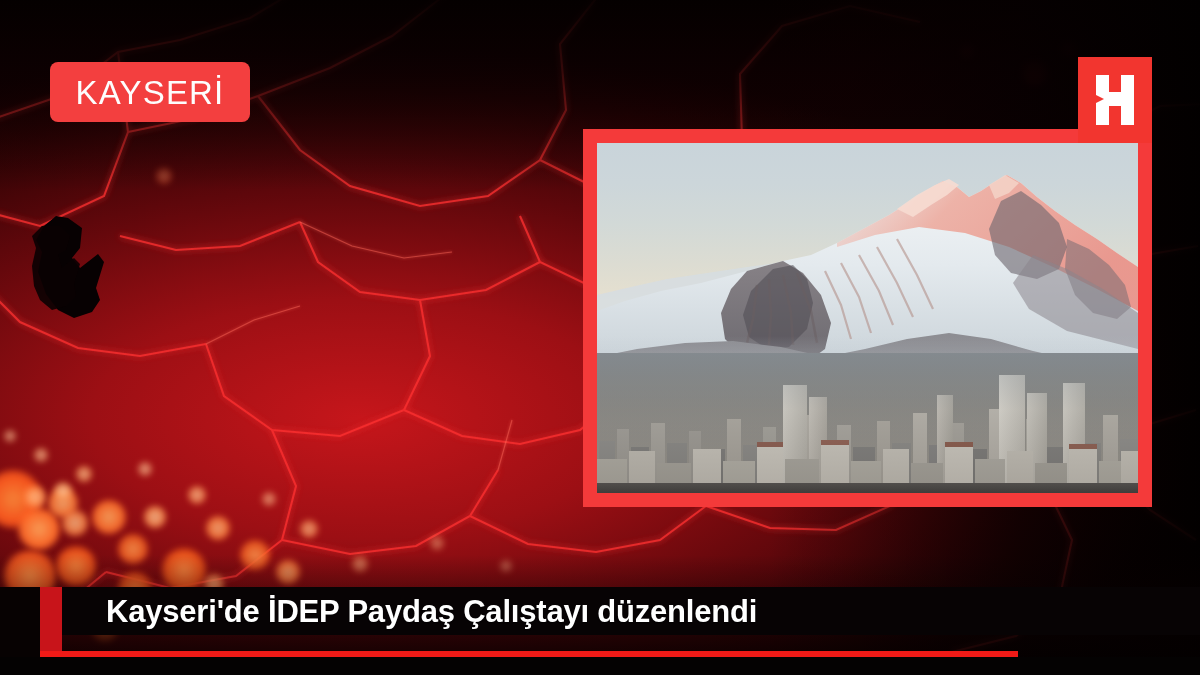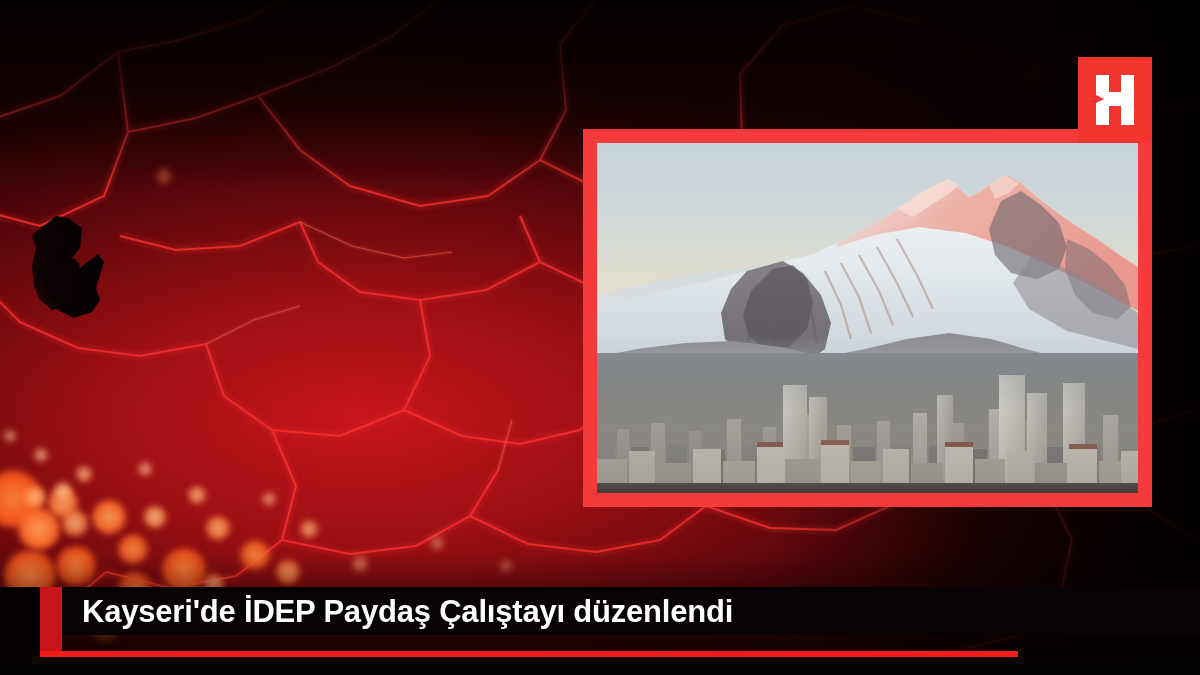--- a/index.html
+++ b/index.html
@@ -119,21 +119,21 @@
 
   
   .caption-wrap { position:absolute; left:0; bottom:0; width:1200px; height:88px; }
   .caption-redstripe {
     position:absolute; left:40px; top:0; width:22px; height:64px;
     background:#c8141a;
   }
   .caption-bar {
     position:absolute; left:62px; top:0; right:0; height:48px;
     background:#070304;
-    display:flex; align-items:center;
+    display:flex; align-items:center;padding-left:24px;
   }
   .caption-text {
     color:#ffffff;
     font-size:31px;
     font-weight:bold;
     line-height:1;
     padding-left:20px;
     letter-spacing:-.2px;
     text-shadow:0 1px 1px rgba(0,0,0,.6);
     white-space:nowrap;
@@ -253,20 +253,23 @@
     <div class="bk" style="left:156px;top:168px;width:16px;height:16px;background:radial-gradient(circle,#ffb488 0%,#f2562a 62%,rgba(190,30,10,0) 100%);opacity:.42;"></div>
     <div class="bk" style="left:1022px;top:60px;width:26px;height:26px;background:radial-gradient(circle,#8d1217 0%,#5a0a0d 60%,rgba(40,4,6,0) 100%);opacity:.85;"></div>
     <div class="bk" style="left:1060px;top:40px;width:18px;height:18px;background:radial-gradient(circle,#7d0f14 0%,#4c080b 62%,rgba(34,4,5,0) 100%);opacity:.8;"></div>
     <div class="bk" style="left:960px;top:44px;width:14px;height:14px;background:radial-gradient(circle,#6e0d12 0%,#420609 62%,rgba(30,3,4,0) 100%);opacity:.7;"></div>
   </div>
 
   <div class="bg-top-dark"></div>
   <div class="bg-right-dark"></div>
   <div class="bg-bot-dark"></div>
 
+  <div class="city-badge">
+    <span class="city-badge-label">KAYSERİ</span>
+  </div>
 
   <div class="photo-frame">
     <div class="photo">
       <div class="ph-sky"></div>
 
       <svg class="ph-mtn" viewBox="0 0 541 350" preserveAspectRatio="none">
         <defs>
           <linearGradient id="snowG" x1="0" y1="0" x2="0" y2="1">
             <stop offset="0%" stop-color="#f4f6f7"></stop>
             <stop offset="45%" stop-color="#e4eaee"></stop>

